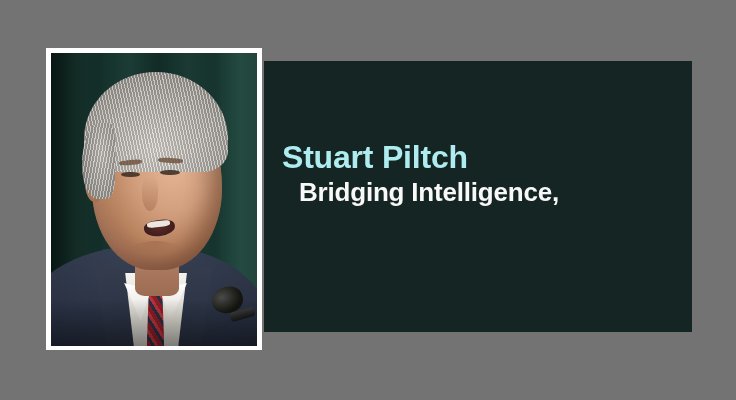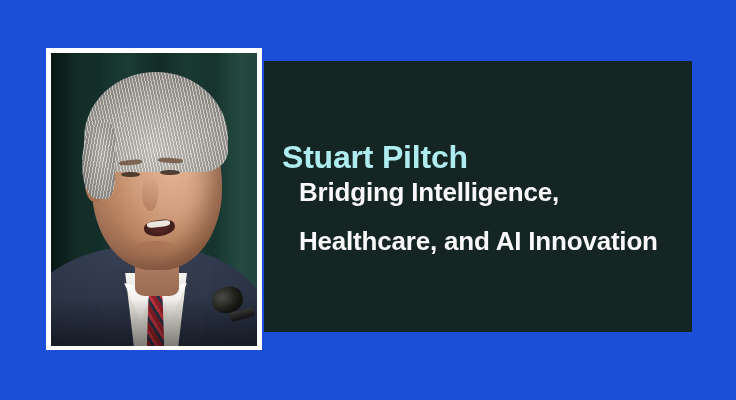--- a/index.html
+++ b/index.html
@@ -10,21 +10,21 @@
   }
   body {
     font-family: "Liberation Sans", sans-serif;
   }
 
   #banner {
     position: relative;
     width: 736px;
     height: 400px;
     overflow: hidden;
-    background: #1d4ed8;
+    background: #737373;
   }
 
   
   #photo-card {
     position: absolute;
     left: 46px;
     top: 48px;
     width: 216px;
     height: 302px;
     background: #ffffff;
@@ -375,17 +375,16 @@
 
         <div class="suit-shadow"></div>
       </div>
     </div>
   </div>
 
   <div id="text-panel">
     <div id="headline-block">
       <h1 id="person-name">Stuart Piltch</h1>
       <p id="tagline-line-1" class="tagline-line">Bridging Intelligence,</p>
-      <p id="tagline-line-2" class="tagline-line">Healthcare, and AI Innovation</p>
     </div>
   </div>
 
 </div>
 
 </body></html>

